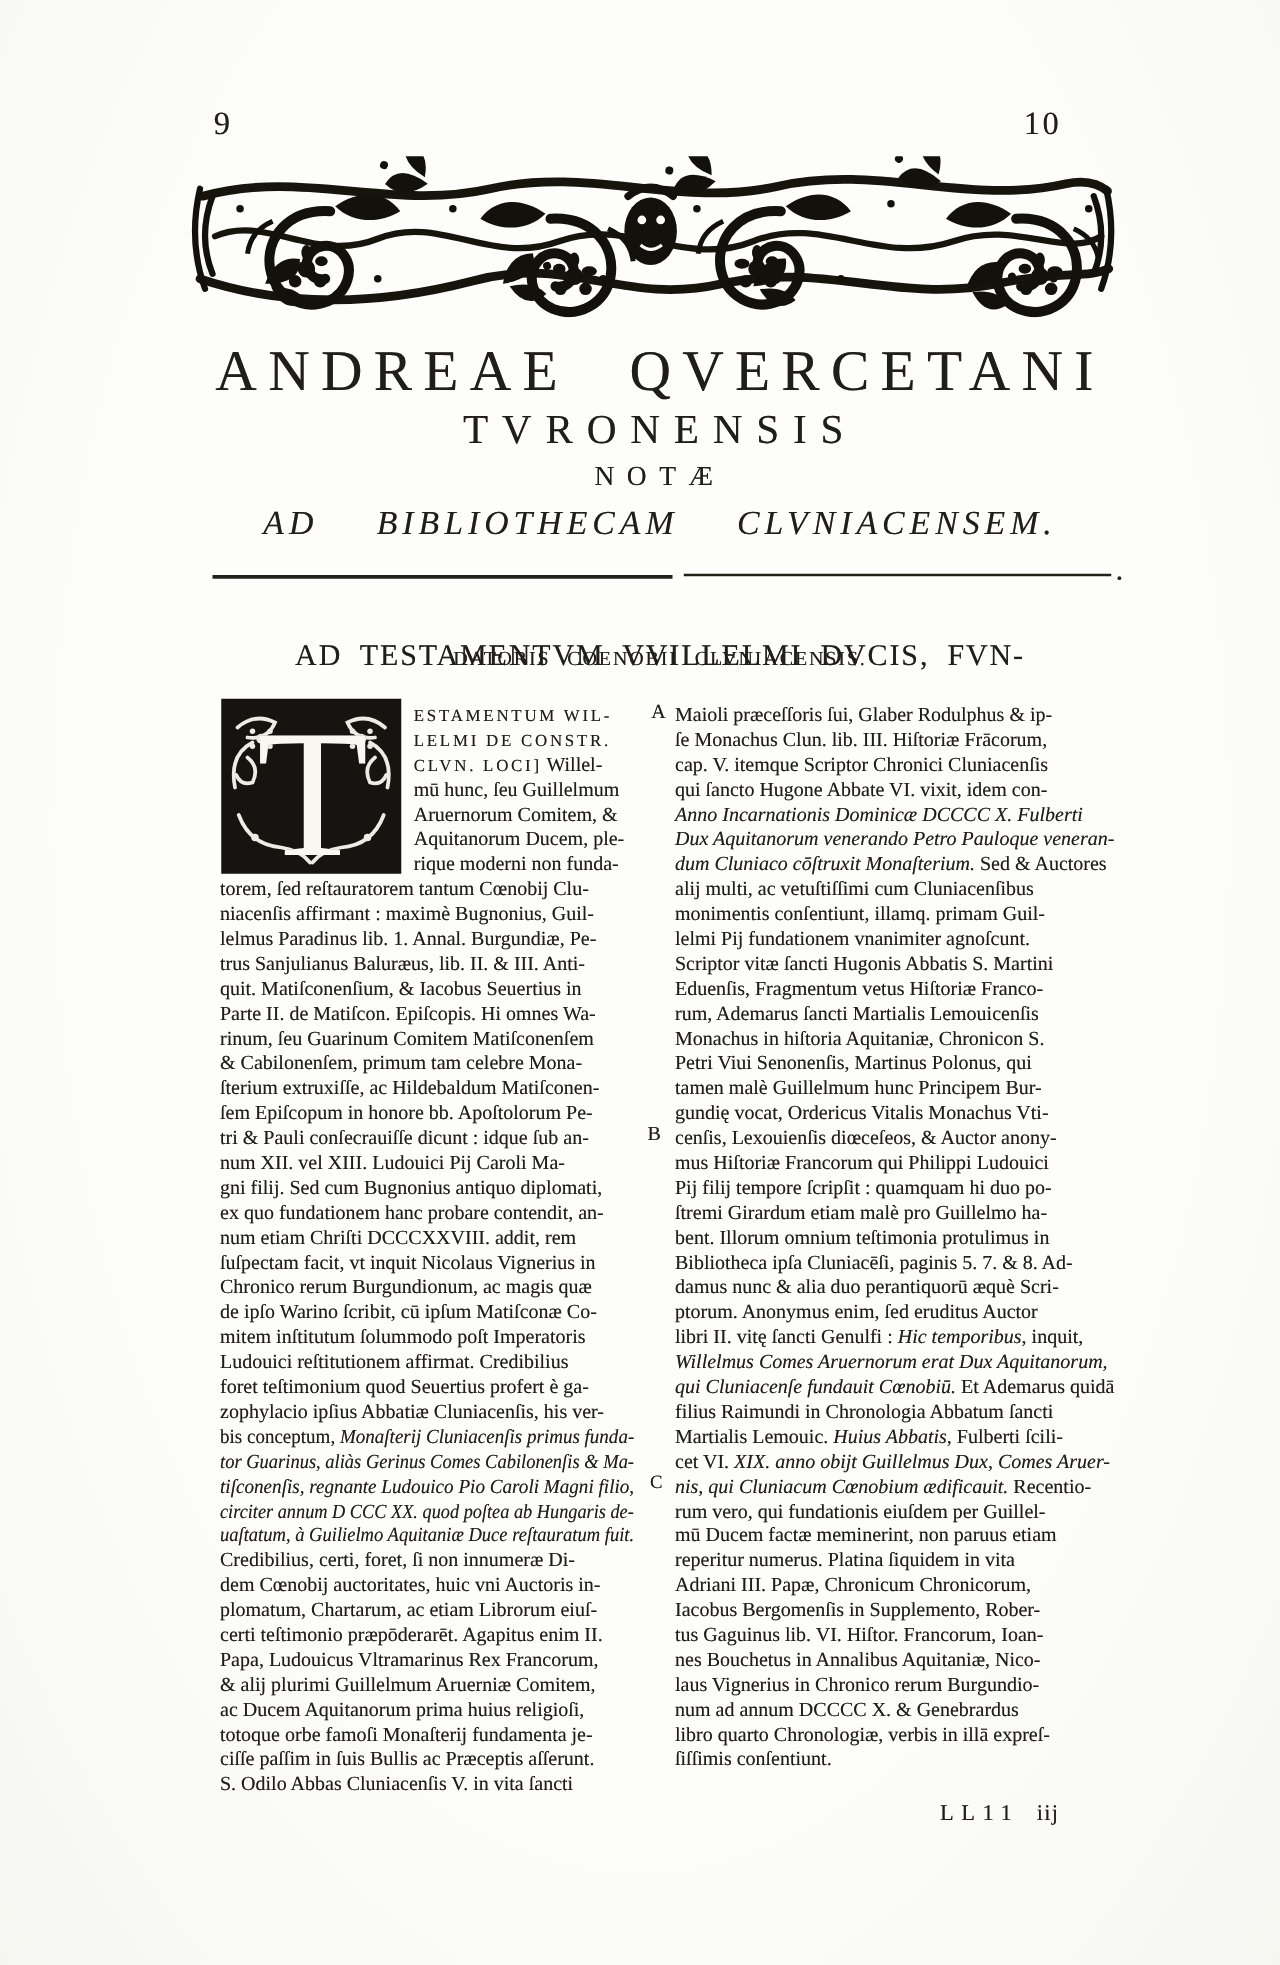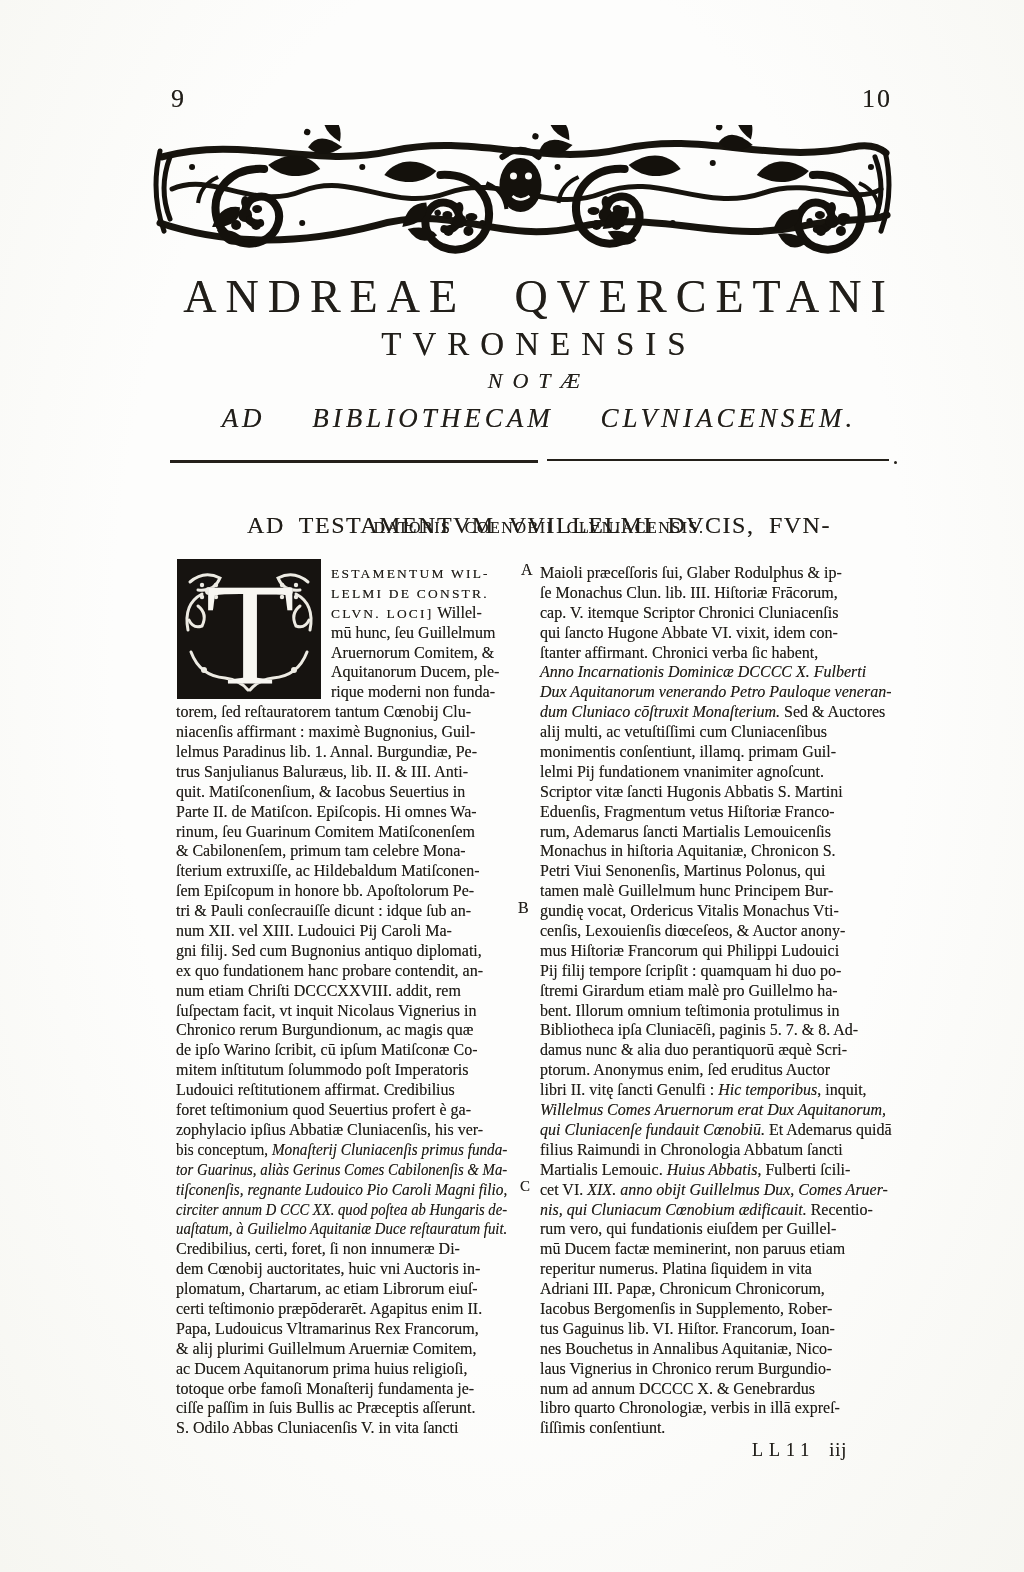--- a/index.html
+++ b/index.html
@@ -5,26 +5,26 @@
   html,body{margin:0;padding:0;}
   .page{
     position:relative;width:1024px;height:1572px;overflow:hidden;
     background:radial-gradient(ellipse at 50% 42%, #fdfdfc 55%, #f6f6f1 100%);
     color:#211e19;
     font-family:"Liberation Serif","DejaVu Serif",serif;
     text-shadow:0 0 0.4px rgba(30,27,22,.55);
   }
   .pagenum{position:absolute;top:84px;font-size:26px;}
   .pagenum.pl{left:171px;}
-  .pagenum.pr{left:862px;letter-spacing:2px;}
+  .pagenum.pr{left:819px;letter-spacing:2px;}
   .ornament{position:absolute;left:152px;top:125px;width:741px;height:129px;}
-  .tline{position:absolute;left:167px;width:744px;text-align:center;white-space:nowrap;}
+  .tline{position:absolute;left:156px;width:744px;text-align:center;white-space:nowrap;}
   .t1{top:270px;font-size:46px;letter-spacing:9px;word-spacing:28px;}
   .t2{top:326px;font-size:33px;letter-spacing:11px;}
-  .t3{top:368px;font-size:22px;letter-spacing:10px;font-style:italic;}
+  .t3{top:368px;font-size:22px;letter-spacing:10px;}
   .t4{top:403px;font-size:27px;font-style:italic;letter-spacing:4px;word-spacing:36px;}
   .rule{position:absolute;top:458px;left:170px;width:728px;height:6px;}
   .rule i{position:absolute;background:#24201a;height:2.6px;display:block;}
   .rule .r1{left:0;top:2px;width:368px;}
   .rule .r2{left:377px;top:0.5px;width:342px;}
   .rule .rdot{left:724px;top:3px;width:3px;height:3px;border-radius:2px;}
   .h1{top:474px;font-size:24px;letter-spacing:1.5px;word-spacing:7px;margin-top:38px;}
   .h2{top:519px;font-size:16px;letter-spacing:1.5px;word-spacing:8px;}
   .leftcol{position:absolute;left:176px;top:563px;width:331px;}
   .rightcol{position:absolute;left:540px;top:563px;width:353px;}
@@ -203,21 +203,20 @@
         <div class="tl"><span>ciſſe paſſim in ſuis Bullis ac Præceptis aſſerunt.</span></div>
         <div class="tl"><span>S. Odilo Abbas Cluniacenſis V. in vita ſancti</span></div>
       </div>
   </div>
 
   <div class="rightcol">
       <div class="tl"><span>Maioli præceſſoris ſui, Glaber Rodulphus &amp; ip-</span></div>
       <div class="tl"><span>ſe Monachus Clun. lib. III. Hiſtoriæ Frācorum,</span></div>
       <div class="tl"><span>cap. V. itemque Scriptor Chronici Cluniacenſis</span></div>
       <div class="tl"><span>qui ſancto Hugone Abbate VI. vixit, idem con-</span></div>
-      <div class="tl"><span>ſtanter affirmant. Chronici verba ſic habent,</span></div>
       <div class="tl"><span class="it">Anno Incarnationis Dominicæ DCCCC X. Fulberti</span></div>
       <div class="tl"><span class="it">Dux Aquitanorum venerando Petro Pauloque veneran-</span></div>
       <div class="tl"><span class="it">dum Cluniaco cōſtruxit Monaſterium.</span><span> Sed &amp; Auctores</span></div>
       <div class="tl"><span>alij multi, ac vetuſtiſſimi cum Cluniacenſibus</span></div>
       <div class="tl"><span>monimentis conſentiunt, illamq. primam Guil-</span></div>
       <div class="tl"><span>lelmi Pij fundationem vnanimiter agnoſcunt.</span></div>
       <div class="tl"><span>Scriptor vitæ ſancti Hugonis Abbatis S. Martini</span></div>
       <div class="tl"><span>Eduenſis, Fragmentum vetus Hiſtoriæ Franco-</span></div>
       <div class="tl"><span>rum, Ademarus ſancti Martialis Lemouicenſis</span></div>
       <div class="tl"><span>Monachus in hiſtoria Aquitaniæ, Chronicon S.</span></div>

